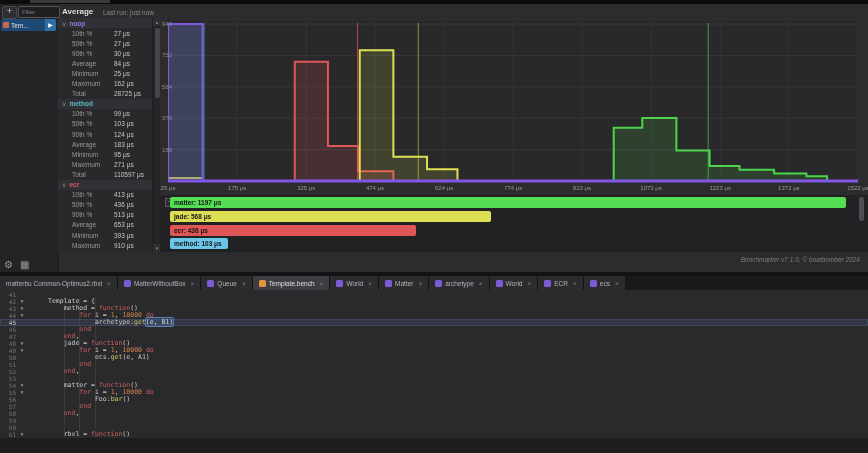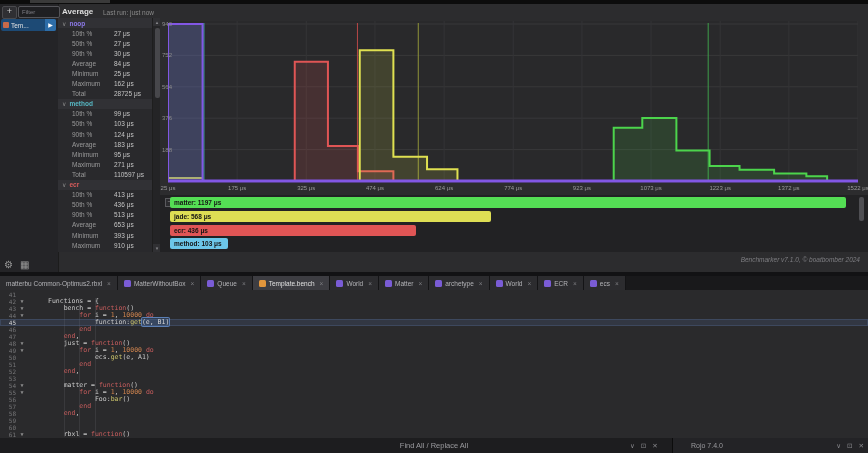--- a/index.html
+++ b/index.html
@@ -341,52 +341,36 @@
         <span class="tclose">×</span>
       </div>
     </div>
 
   <div class="editor">
     <div class="guide" style="left:63.5px"></div>
     <div class="guide" style="left:79px"></div>
     <div class="guide" style="left:94.5px"></div>
     <div>
         <div class="cline"><span class="lnum">41</span><span class="lfold"></span><span class="ltext"></span></div>
-        <div class="cline"><span class="lnum">42</span><span class="lfold">▼</span><span class="ltext"><span class="tok-pl">Functions = {</span></span></div>
-        <div class="cline"><span class="lnum">43</span><span class="lfold">▼</span><span class="ltext"><span class="tok-pl">    bench = </span><span class="tok-kw">function</span><span class="tok-pl">()</span></span></div>
+        <div class="cline"><span class="lnum">42</span><span class="lfold">▼</span><span class="ltext"><span class="tok-pl">Template = {</span></span></div>
+        <div class="cline"><span class="lnum">43</span><span class="lfold">▼</span><span class="ltext"><span class="tok-pl">    method = </span><span class="tok-kw">function</span><span class="tok-pl">()</span></span></div>
         <div class="cline"><span class="lnum">44</span><span class="lfold">▼</span><span class="ltext"><span class="tok-pl">        </span><span class="tok-kw">for</span><span class="tok-pl"> i = </span><span class="tok-num">1</span><span class="tok-pl">, </span><span class="tok-num">10000</span><span class="tok-pl"> </span><span class="tok-kw">do</span></span></div>
-        <div class="cline cur"><span class="lnum">45</span><span class="lfold"></span><span class="ltext"><span class="tok-pl">            function:</span><span class="tok-fn">get</span><span class="tok-sel">(e, B1)</span></span></div>
+        <div class="cline cur"><span class="lnum">45</span><span class="lfold"></span><span class="ltext"><span class="tok-pl">            archetype:</span><span class="tok-fn">get</span><span class="tok-sel">(e, B1)</span></span></div>
         <div class="cline"><span class="lnum">46</span><span class="lfold"></span><span class="ltext"><span class="tok-pl">        </span><span class="tok-kw">end</span></span></div>
         <div class="cline"><span class="lnum">47</span><span class="lfold"></span><span class="ltext"><span class="tok-pl">    </span><span class="tok-kw">end</span><span class="tok-pl">,</span></span></div>
-        <div class="cline"><span class="lnum">48</span><span class="lfold">▼</span><span class="ltext"><span class="tok-pl">    just = </span><span class="tok-kw">function</span><span class="tok-pl">()</span></span></div>
+        <div class="cline"><span class="lnum">48</span><span class="lfold">▼</span><span class="ltext"><span class="tok-pl">    jade = </span><span class="tok-kw">function</span><span class="tok-pl">()</span></span></div>
         <div class="cline"><span class="lnum">49</span><span class="lfold">▼</span><span class="ltext"><span class="tok-pl">        </span><span class="tok-kw">for</span><span class="tok-pl"> i = </span><span class="tok-num">1</span><span class="tok-pl">, </span><span class="tok-num">10000</span><span class="tok-pl"> </span><span class="tok-kw">do</span></span></div>
         <div class="cline"><span class="lnum">50</span><span class="lfold"></span><span class="ltext"><span class="tok-pl">            ecs.</span><span class="tok-fn">get</span><span class="tok-pl">(e, A1)</span></span></div>
         <div class="cline"><span class="lnum">51</span><span class="lfold"></span><span class="ltext"><span class="tok-pl">        </span><span class="tok-kw">end</span></span></div>
         <div class="cline"><span class="lnum">52</span><span class="lfold"></span><span class="ltext"><span class="tok-pl">    </span><span class="tok-kw">end</span><span class="tok-pl">,</span></span></div>
         <div class="cline"><span class="lnum">53</span><span class="lfold"></span><span class="ltext"></span></div>
         <div class="cline"><span class="lnum">54</span><span class="lfold">▼</span><span class="ltext"><span class="tok-pl">    matter = </span><span class="tok-kw">function</span><span class="tok-pl">()</span></span></div>
         <div class="cline"><span class="lnum">55</span><span class="lfold">▼</span><span class="ltext"><span class="tok-pl">        </span><span class="tok-kw">for</span><span class="tok-pl"> i = </span><span class="tok-num">1</span><span class="tok-pl">, </span><span class="tok-num">10000</span><span class="tok-pl"> </span><span class="tok-kw">do</span></span></div>
         <div class="cline"><span class="lnum">56</span><span class="lfold"></span><span class="ltext"><span class="tok-pl">            Foo:</span><span class="tok-fn">bar</span><span class="tok-pl">()</span></span></div>
         <div class="cline"><span class="lnum">57</span><span class="lfold"></span><span class="ltext"><span class="tok-pl">        </span><span class="tok-kw">end</span></span></div>
         <div class="cline"><span class="lnum">58</span><span class="lfold"></span><span class="ltext"><span class="tok-pl">    </span><span class="tok-kw">end</span><span class="tok-pl">,</span></span></div>
         <div class="cline"><span class="lnum">59</span><span class="lfold"></span><span class="ltext"></span></div>
         <div class="cline"><span class="lnum">60</span><span class="lfold"></span><span class="ltext"></span></div>
         <div class="cline"><span class="lnum">61</span><span class="lfold">▼</span><span class="ltext"><span class="tok-pl">    rbxl = </span><span class="tok-kw">function</span><span class="tok-pl">()</span></span></div>
       </div>
   </div>
 
-  <div class="statusbar">
-    <div class="find-label">Find All / Replace All</div>
-    <div class="sb-icons left">
-      <span>∨</span>
-      <span>⊡</span>
-      <span>✕</span>
-    </div>
-    <div class="sb-right">
-      <div class="rojo-label">Rojo 7.4.0</div>
-      <div class="sb-icons">
-        <span>∨</span>
-        <span>⊡</span>
-        <span>✕</span>
-      </div>
-    </div>
-  </div>
 </div>
 
 </body></html>

